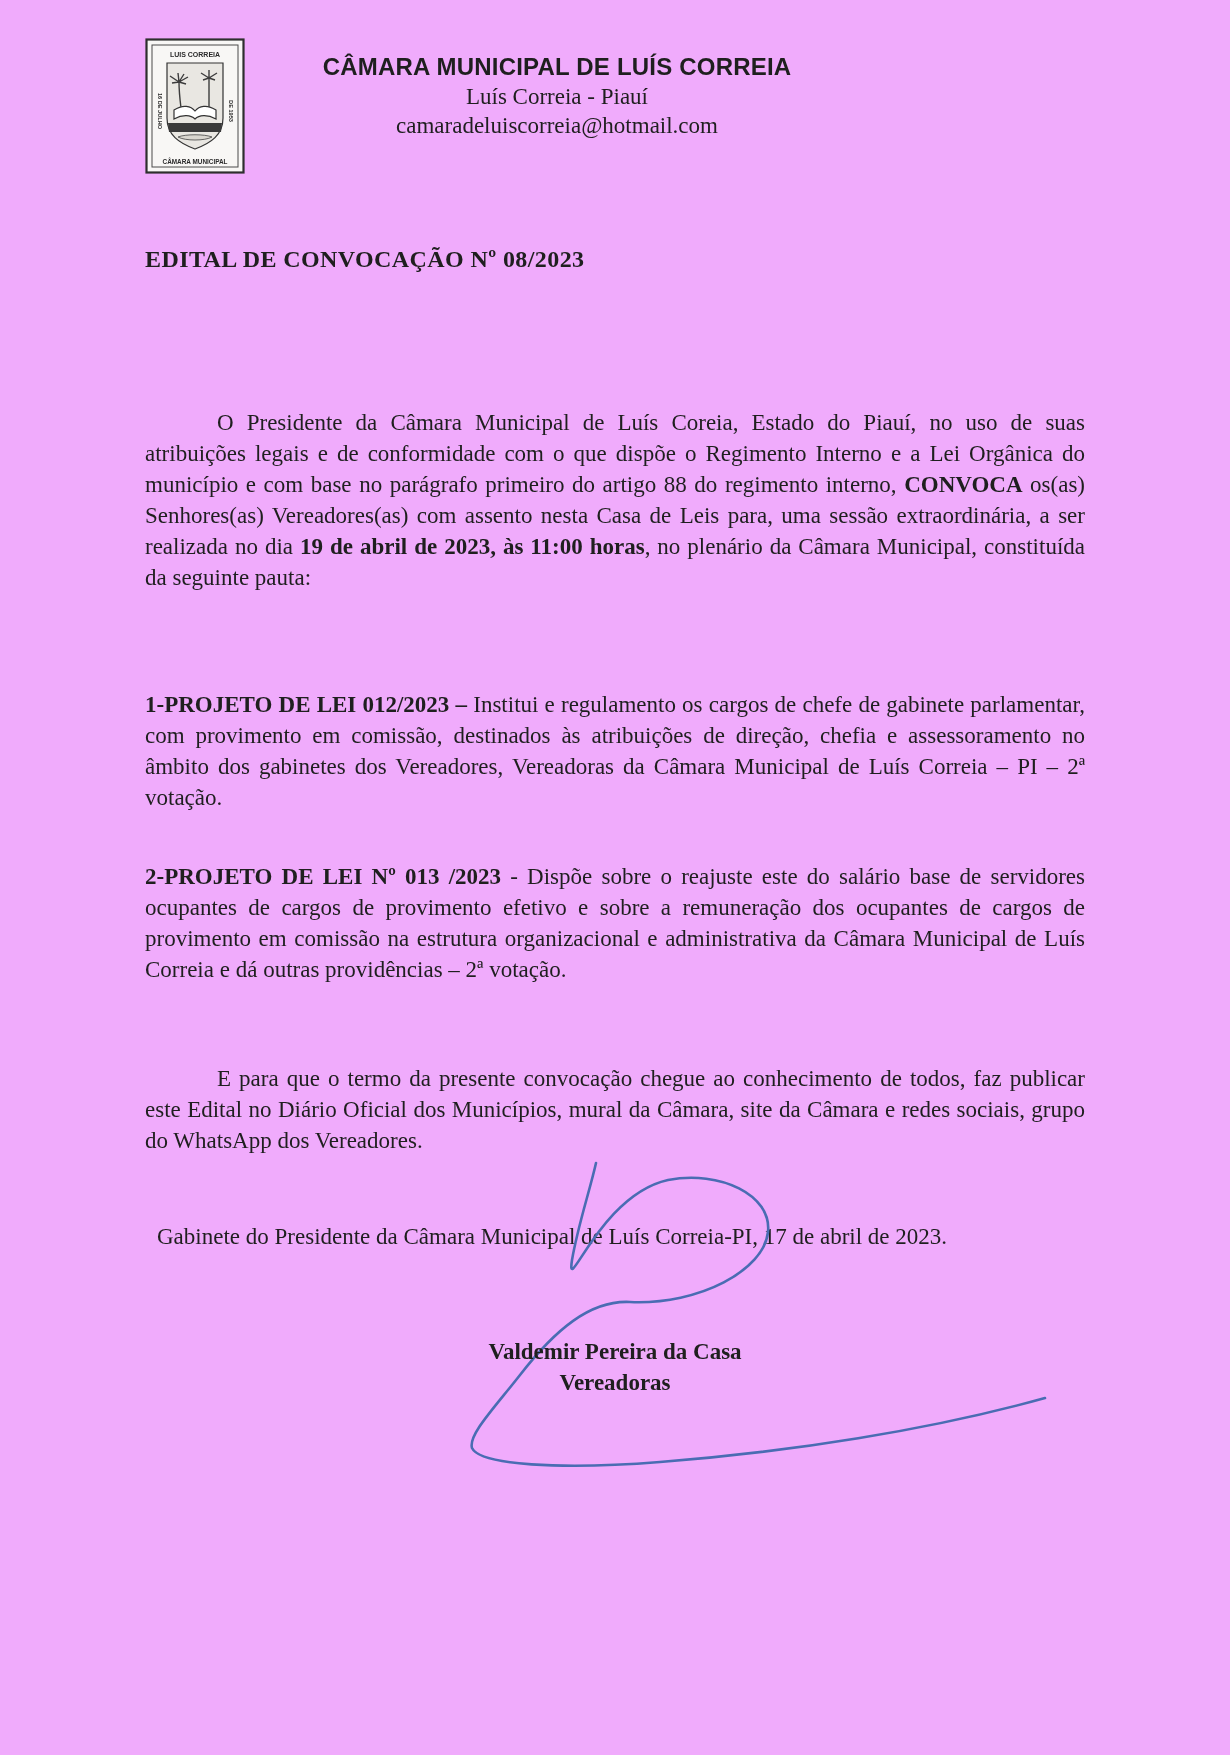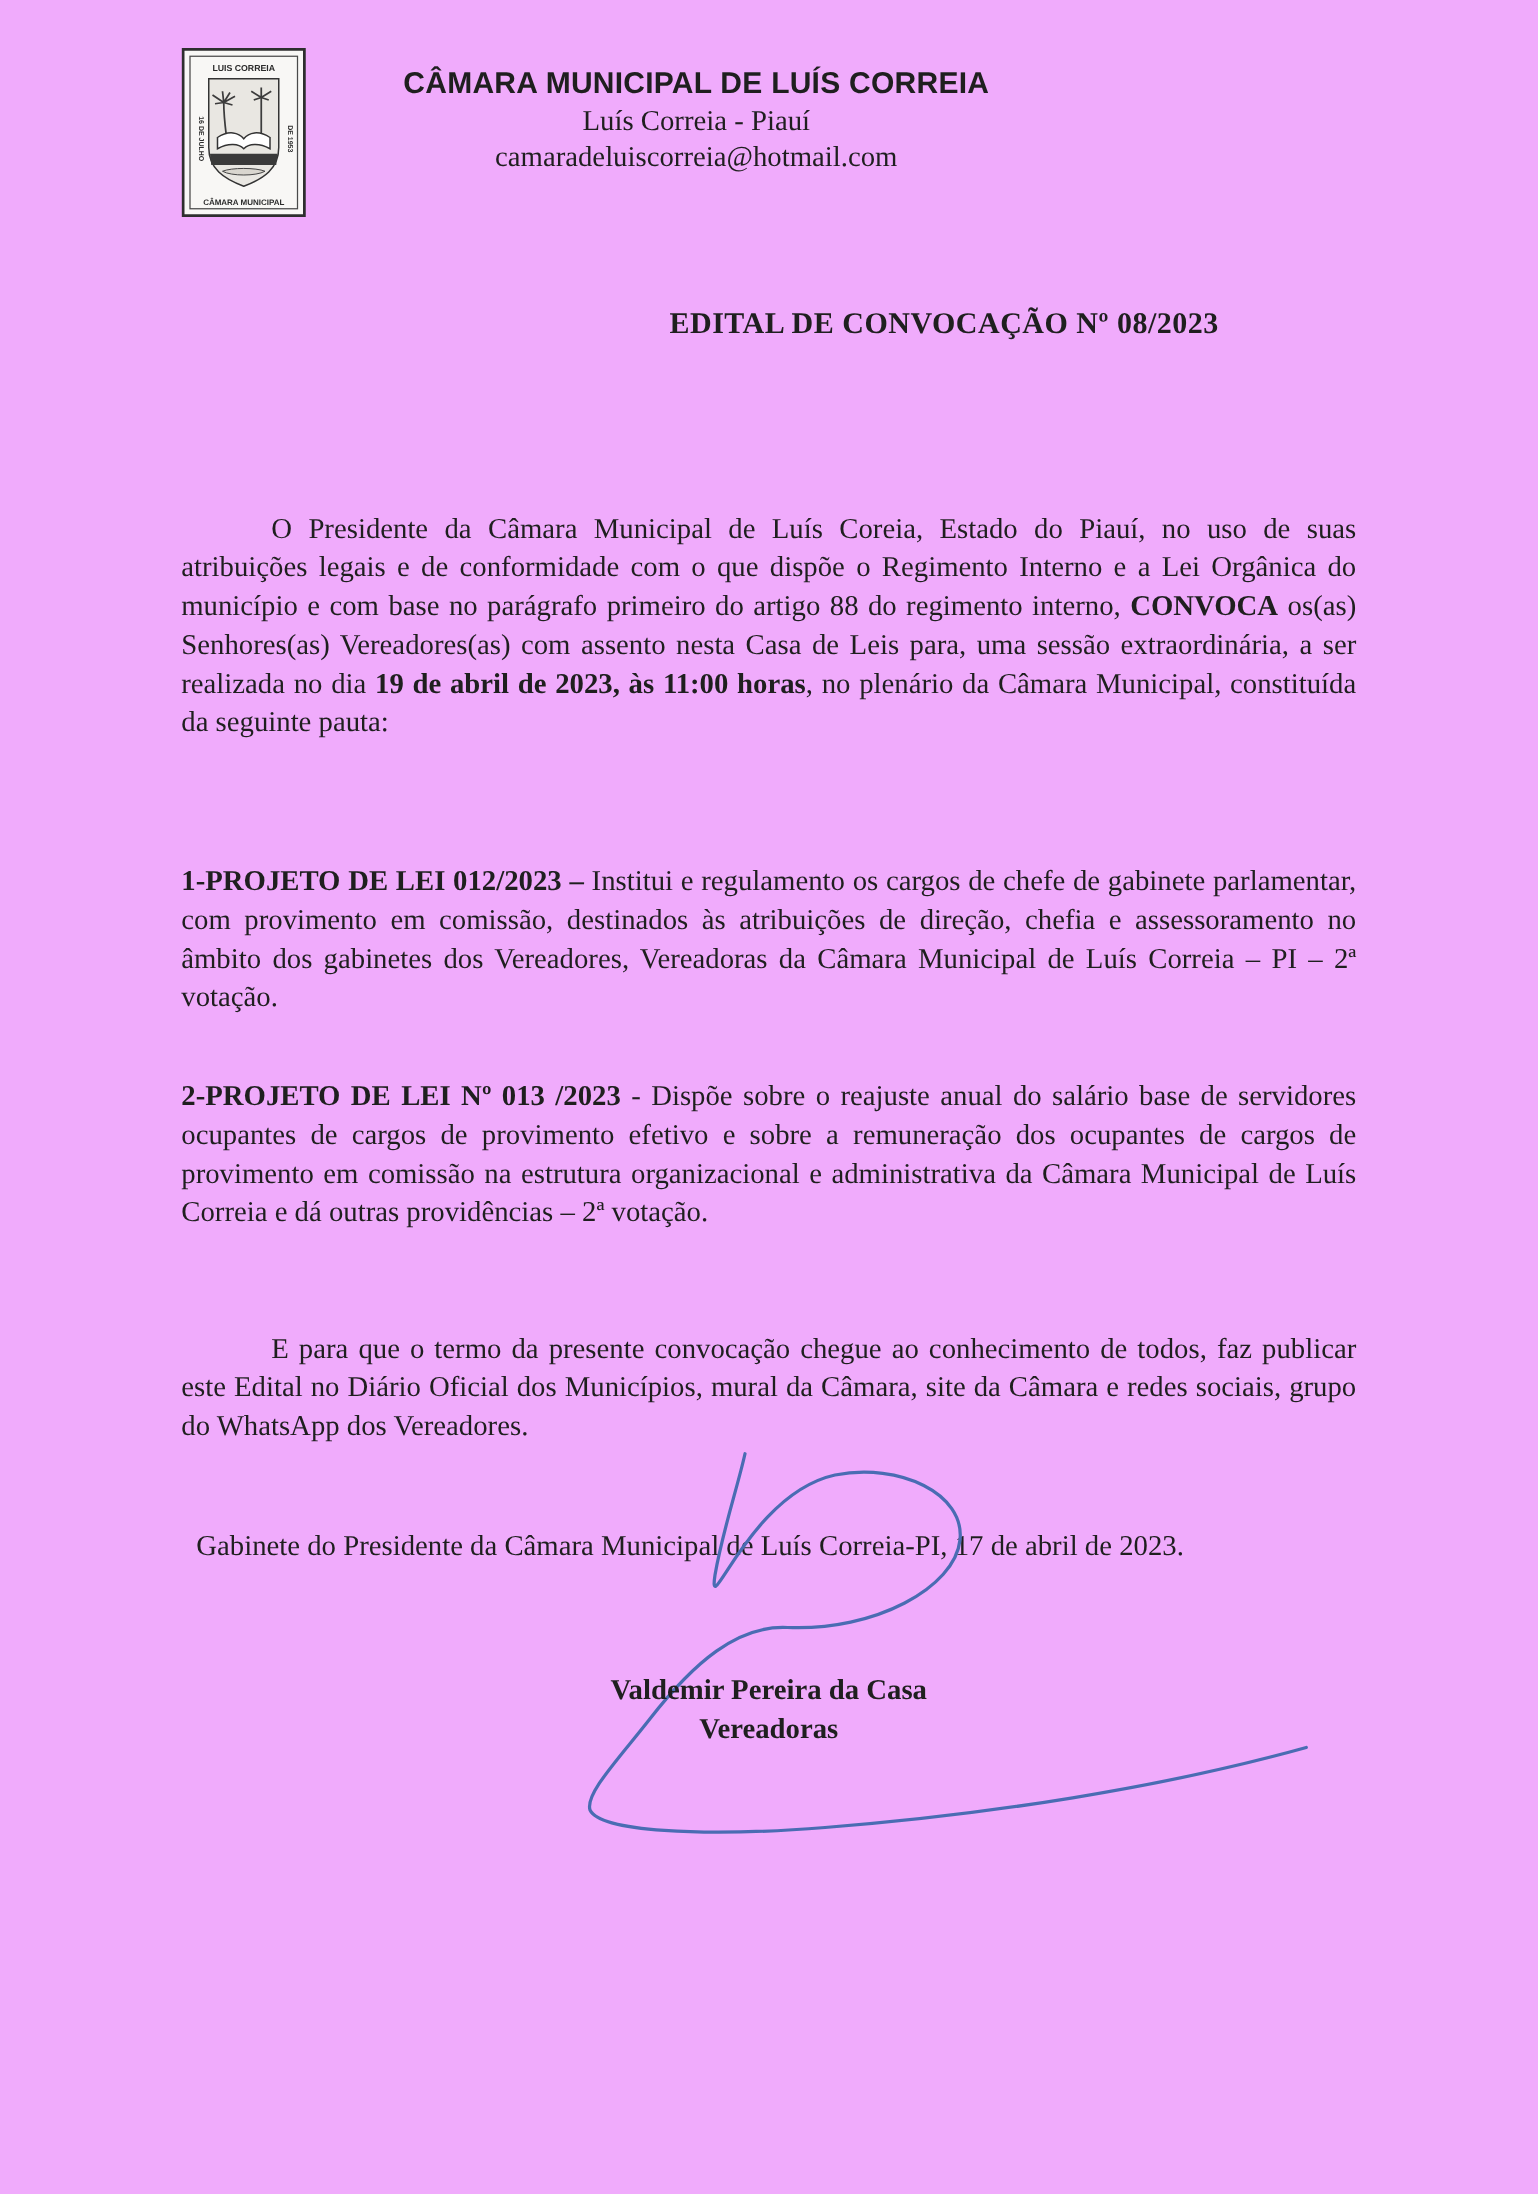--- a/index.html
+++ b/index.html
@@ -20,21 +20,21 @@
   }
   .org-name {
     font-family:"Liberation Sans", sans-serif;
     font-weight:bold; font-size:24px; line-height:30px;
     letter-spacing:0.2px; padding-top:14px;
   }
   .addr { font-size:23px; line-height:29px; }
   
   .doc-title-wrap {
     position:absolute; top:246px; left:145px; width:940px;
-    padding-right:110px; box-sizing:border-box; text-align:right;
+    padding-right:110px; box-sizing:border-box; text-align:left;
   }
   .doc-title { font-weight:bold; font-size:24px; letter-spacing:0.4px; }
   
   .para {
     position:absolute; left:145px; width:940px;
     font-size:23px; line-height:31px; text-align:justify;
   }
   .indent { text-indent:72px; }
   .b { font-weight:bold; }
   .p1 { top:384px; }
@@ -86,21 +86,21 @@
 
   <p class="para p1 indent">
     <span>O Presidente da Câmara Municipal de Luís Coreia, Estado do Piauí, no uso de suas atribuições legais e de conformidade com o que dispõe o Regimento Interno e a Lei Orgânica do município e com base no parágrafo primeiro do artigo 88 do regimento interno, </span><span class="b">CONVOCA</span><span> os(as) Senhores(as) Vereadores(as) com assento nesta Casa de Leis para, uma sessão extraordinária, a ser realizada no dia </span><span class="b">19 de abril de 2023, às 11:00 horas</span><span>, no plenário da Câmara Municipal, constituída da seguinte pauta:</span>
   </p>
 
   <p class="para item1">
     <span class="b">1-PROJETO DE LEI 012/2023 –</span><span> Institui e regulamento os cargos de chefe de gabinete parlamentar, com provimento em comissão, destinados às atribuições de direção, chefia e assessoramento no âmbito dos gabinetes dos Vereadores, Vereadoras da Câmara Municipal de Luís Correia – PI – 2ª votação.</span>
   </p>
 
   <p class="para item2">
-    <span class="b">2-PROJETO DE LEI Nº 013 /2023</span><span> - Dispõe sobre o reajuste anual do salário base de servidores ocupantes de cargos de provimento efetivo e sobre a remuneração dos ocupantes de cargos de provimento em comissão na estrutura organizacional e administrativa da Câmara Municipal de Luís Correia e dá outras providências – 2ª votação.</span>
+    <span class="b">2-PROJETO DE LEI Nº 013 /2023</span><span> - Dispõe sobre o reajuste este do salário base de servidores ocupantes de cargos de provimento efetivo e sobre a remuneração dos ocupantes de cargos de provimento em comissão na estrutura organizacional e administrativa da Câmara Municipal de Luís Correia e dá outras providências – 2ª votação.</span>
   </p>
 
   <p class="para closing indent">E para que o termo da presente convocação chegue ao conhecimento de todos, faz publicar este Edital no Diário Oficial dos Municípios, mural da Câmara, site da Câmara e redes sociais, grupo do WhatsApp dos Vereadores.</p>
 
   <p class="para dateline">Gabinete do Presidente da Câmara Municipal de Luís Correia-PI, 17 de abril de 2023.</p>
 
   <svg class="sig-scrawl" viewBox="0 0 640 330" xmlns="http://www.w3.org/2000/svg">
     <path d="M176 8
              C170 35 158 70 152 105
              C146 145 180 40 248 25

